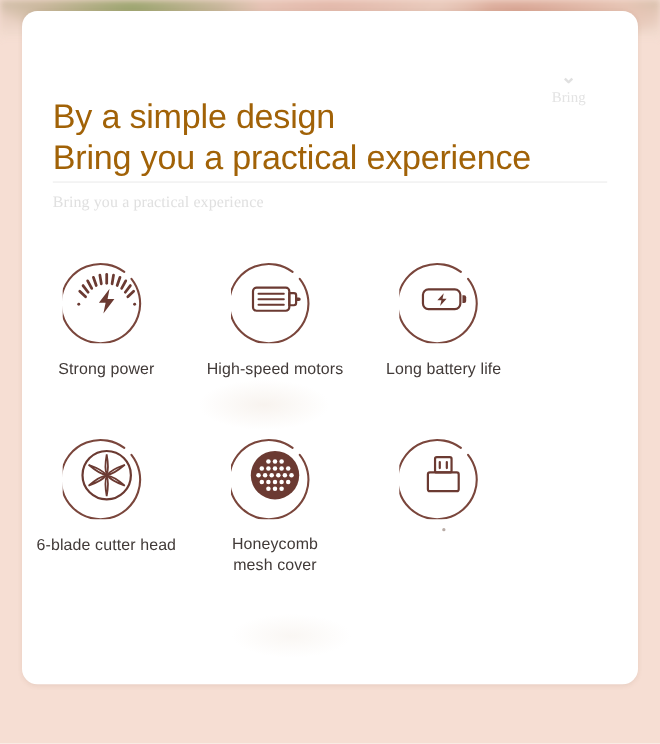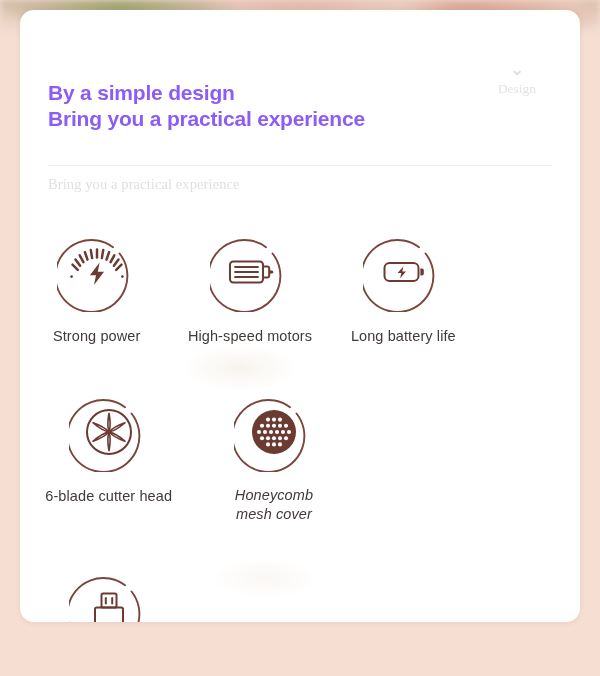--- a/index.html
+++ b/index.html
@@ -42,23 +42,23 @@
     position: relative;
     width: 100%;
     height: 100%;
   }
 
   
   .headline {
     position: absolute;
     left: 28px;
     top: 56px;
-    font-size: 21px;
-    font-weight: bold;
-    color: #8b5cf6;
+    font-size: 31px;
+    font-weight: normal;
+    color: #a16207;
     line-height: 1.23;
     letter-spacing: -.2px;
     white-space: nowrap;
   }
   .headline-line { display: block; }
 
   .watermark {
     position: absolute;
     right: 33px;
     top: 52px;
@@ -120,39 +120,39 @@
     width: 460px;
     display: flex;
     flex-wrap: wrap;
   }
   .feature {
     width: 33.3333%;
     display: flex;
     flex-direction: column;
     align-items: center;
   }
-  .feature-row-2 { margin-top: 46px; padding-left: 12px; }
+  .feature-row-2 { margin-top: 46px; }
 
   .icon-wrap {
     width: 80px;
     height: 80px;
     position: relative;
   }
   .icon-wrap svg { display: block; }
 
   .feature-label {
     margin-top: 15px;
     font-size: 14.5px;
     color: #413a38;
     text-align: center;
     line-height: 1.3;
     letter-spacing: .1px;
     white-space: pre-line;
   }
-  .feature-label.two-line { margin-top: 14px; font-style: italic; }
+  .feature-label.two-line { margin-top: 14px; }
 
   .stray-dot {
     margin-top: 8px;
     width: 3px;
     height: 3px;
     border-radius: 50%;
     background: #b9aca6;
   }
 </style>
 </head>
@@ -166,21 +166,21 @@
     <div class="ghost ghost-a"></div>
     <div class="ghost ghost-b"></div>
 
     <h1 class="headline">
       <span class="headline-line">By a simple design</span>
       <span class="headline-line">Bring you a practical experience</span>
     </h1>
 
     <div class="watermark">
       <span class="chev">⌄</span>
-      <span class="wm-text">Design</span>
+      <span class="wm-text">Bring</span>
     </div>
 
     <div class="divider"></div>
 
     <div class="subtitle">Bring you a practical experience</div>
 
     <div class="feature-grid">
 
       <div class="feature">
         <div class="icon-wrap">

